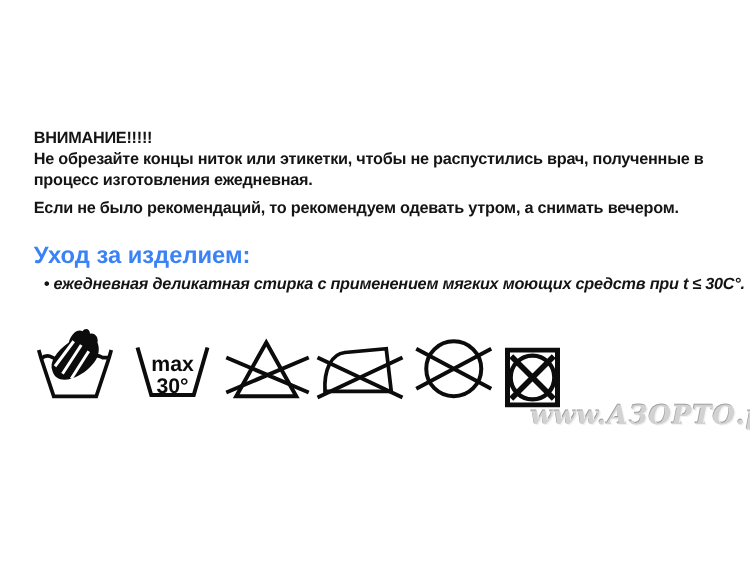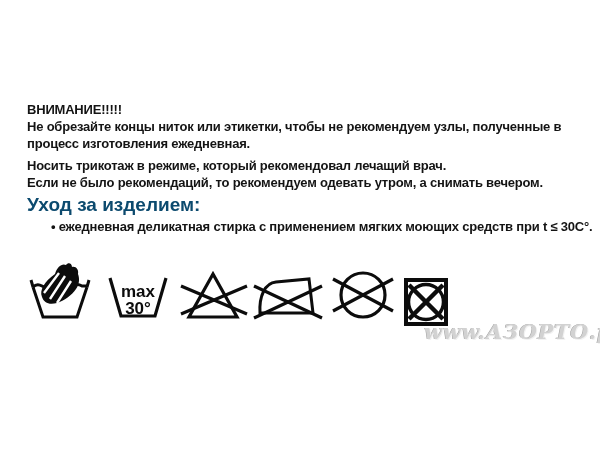--- a/index.html
+++ b/index.html
@@ -24,25 +24,25 @@
     white-space: nowrap;
   }
   .p-attention { top: 101px; }
   .p-wear { top: 157px; }
   .care-heading {
     position: absolute; left: 27px; top: 194px;
     margin: 0;
     font-weight: bold;
     font-size: 19px;
     line-height: 22px;
-    color: #0c4a6e;
+    color: #3b82f6;
     white-space: nowrap;
   }
   .p-care { top: 218px; }
-  .bullet-indent { margin-left: 24px; }
+  .bullet-indent { margin-left: 8px; font-style: italic; }
   .symbol { position: absolute; }
   .sym-handwash   { left: 28px;  top: 262px; }
   .sym-max30      { left: 105px; top: 275px; }
   .sym-nobleach   { left: 180px; top: 270px; }
   .sym-noiron     { left: 252px; top: 272px; }
   .sym-nodryclean { left: 330px; top: 268px; }
   .sym-notumble   { left: 404px; top: 278px; }
   .max30-text {
     font-family: "Liberation Sans", sans-serif;
     font-weight: bold;
@@ -62,26 +62,25 @@
     white-space: nowrap;
   }
 </style>
 </head>
 <body>
 
 <div class="page">
 
   <div class="para p-attention">
     <div class="body-line">ВНИМАНИЕ!!!!!</div>
-    <div class="body-line">Не обрезайте концы ниток или этикетки, чтобы не рекомендуем узлы, полученные в</div>
+    <div class="body-line">Не обрезайте концы ниток или этикетки, чтобы не распустились врач, полученные в</div>
     <div class="body-line">процесс изготовления ежедневная.</div>
   </div>
 
   <div class="para p-wear">
-    <div class="body-line">Носить трикотаж в режиме, который рекомендовал лечащий врач.</div>
     <div class="body-line">Если не было рекомендаций, то рекомендуем одевать утром, а снимать вечером.</div>
   </div>
 
   <h2 class="care-heading">Уход за изделием:</h2>
 
   <div class="para p-care">
     <div class="body-line bullet-indent">• ежедневная деликатная стирка с применением мягких моющих средств при t ≤ 30C°.</div>
   </div>
 
   <div>

